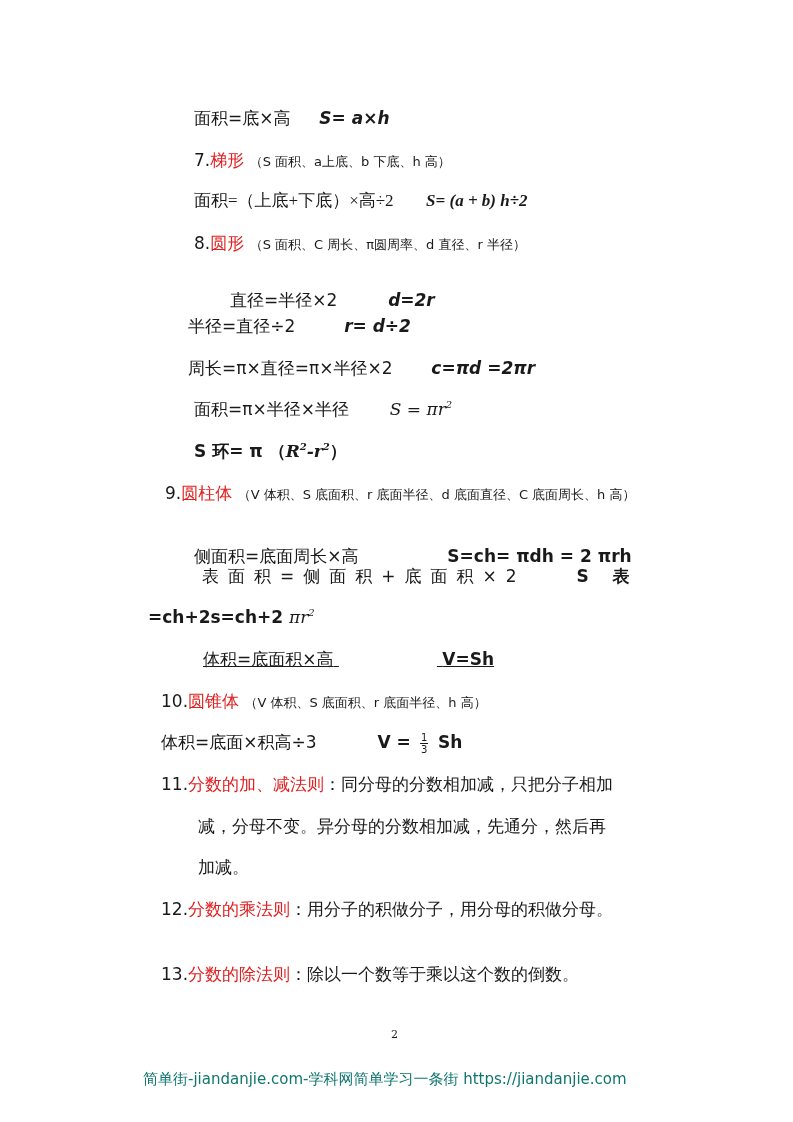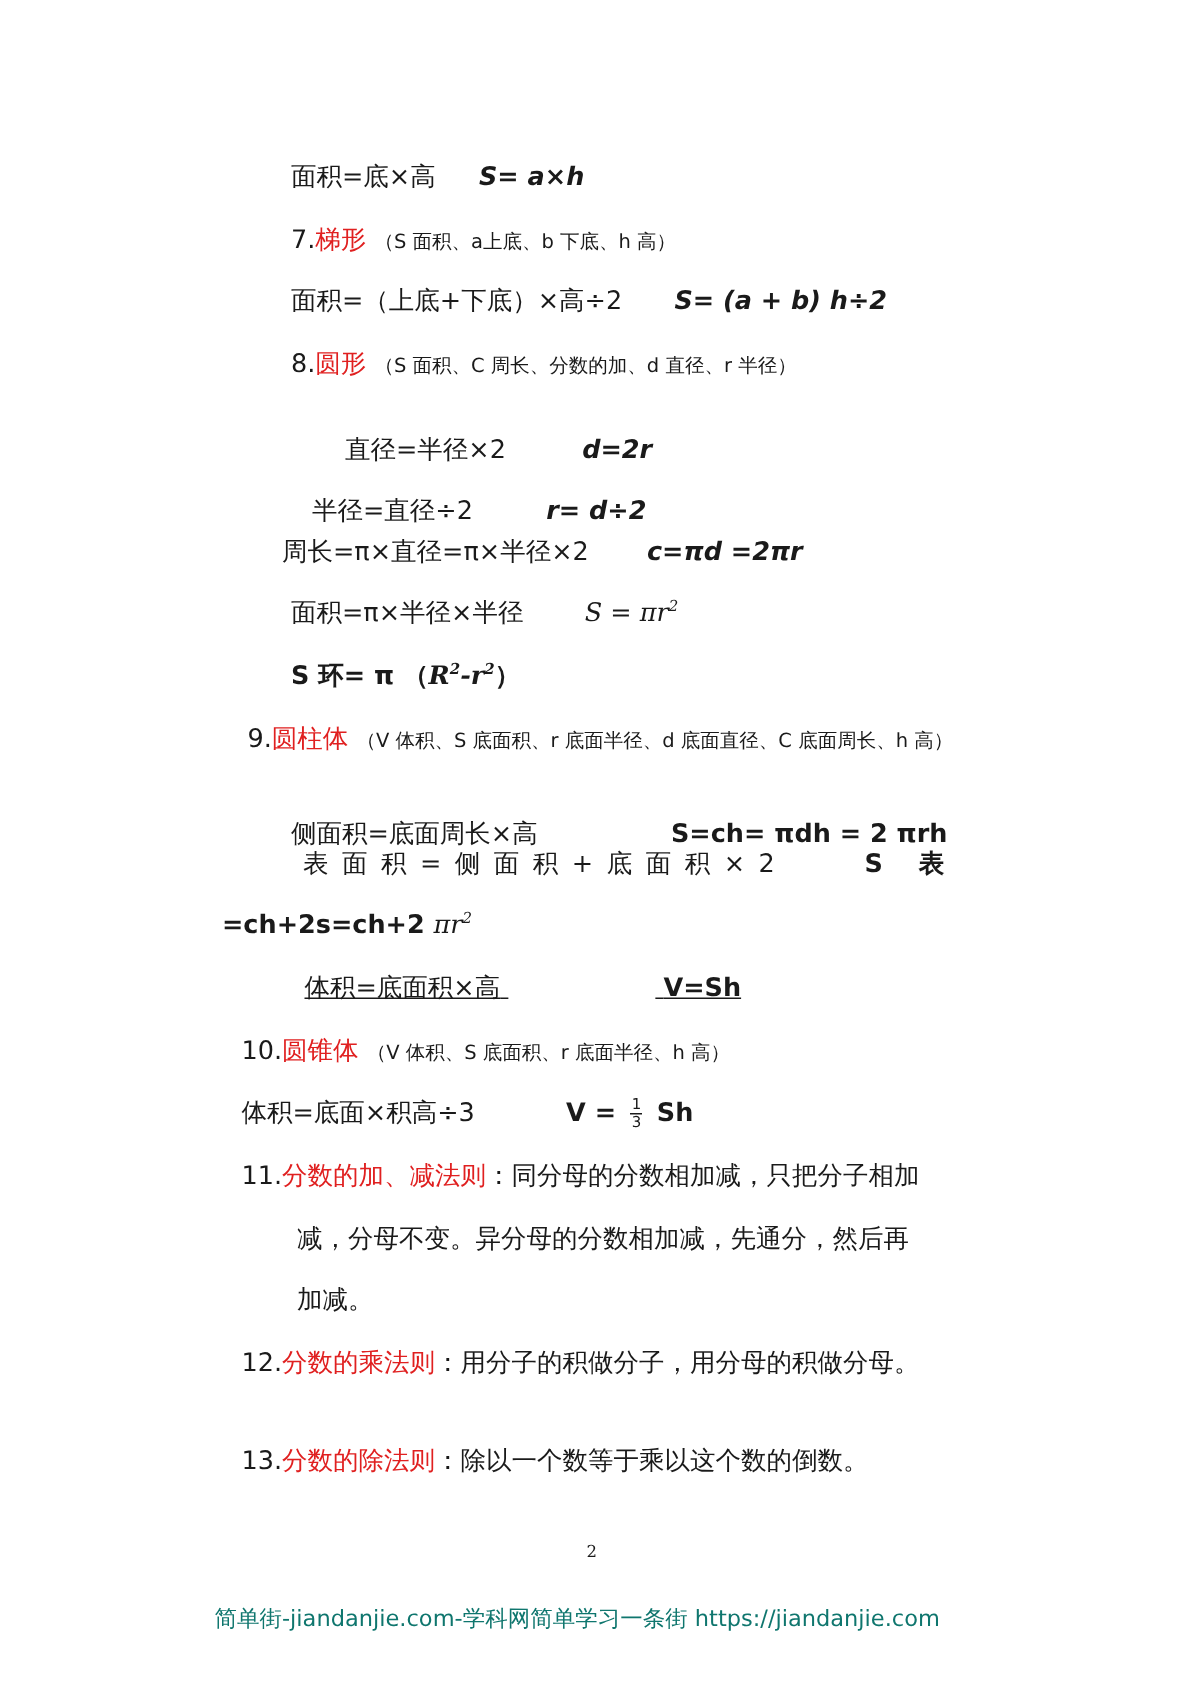--- a/index.html
+++ b/index.html
@@ -27,38 +27,38 @@
   <span>面积=底×高</span>
   <span class="gap" style="width:18px"></span>
   <span class="bi">S=  a×h</span>
 </div>
 
 <div class="line" style="left:194px;top:149px;">
   <span>7.</span><span class="red">梯形</span>
   <span class="small">（S 面积、a上底、b 下底、h 高）</span>
 </div>
 
-<div class="line" style="left:194px;top:190px;">
+<div class="line" style="left:194px;top:190px;font-family:Liberation Serif, serif;">
   <span>面积=（上底+下底）×高÷2</span>
   <span class="gap" style="width:24px"></span>
   <span class="bi">S=  (a + b)  h÷2</span>
 </div>
 
 <div class="line" style="left:194px;top:232px;">
   <span>8.</span><span class="red">圆形</span>
-  <span class="small">（S 面积、C 周长、分数的加、d 直径、r 半径）</span>
+  <span class="small">（S 面积、C 周长、π圆周率、d 直径、r 半径）</span>
 </div>
 
 <div class="line" style="left:194px;top:289px;margin-left:36px;">
   <span>直径=半径×2</span>
   <span class="gap" style="width:40px"></span>
   <span class="bi">d=2r</span>
 </div>
 
-<div class="line" style="left:188px;top:330px;margin-left:20px;">
+<div class="line" style="left:188px;top:315px;">
   <span>半径=直径÷2</span>
   <span class="gap" style="width:38px"></span>
   <span class="bi">r= d÷2</span>
 </div>
 
 <div class="line" style="left:188px;top:357px;">
   <span>周长=π×直径=π×半径×2</span>
   <span class="gap" style="width:28px"></span>
   <span class="bi">c=πd =2πr</span>
 </div>

